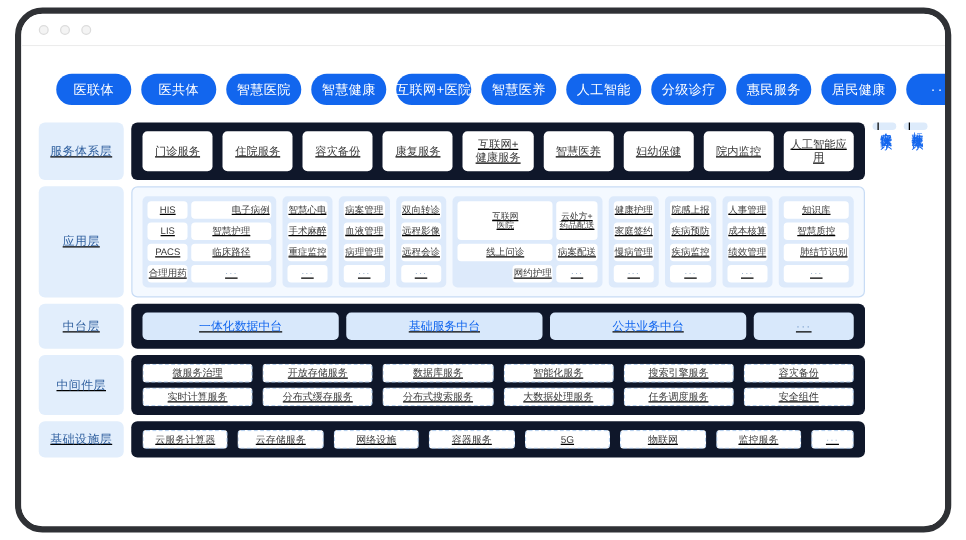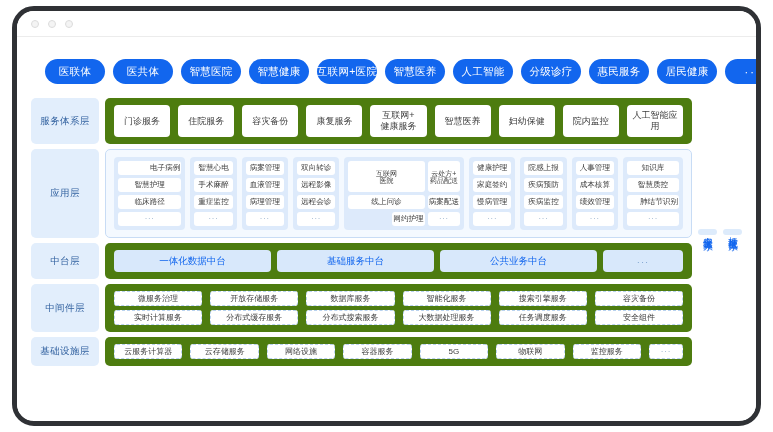--- a/index.html
+++ b/index.html
@@ -61,39 +61,40 @@
     justify-content: center;
     font-size: 10.5px;
     white-space: nowrap;
     letter-spacing: .3px;
   }
   .tag-pill.more { min-width: 56px; font-size: 11px; letter-spacing: 2px; }
   
   #body-wrap {
     display: flex;
     gap: 6px;
-    align-items: center;
+    align-items: flex-start;
+    text-decoration: underline;
   }
   #layers { flex: 1; display: flex; flex-direction: column; gap: 5px; }
   .layer-row { display: flex; gap: 6px; align-items: stretch; }
   .layer-label {
     width: 68px;
     flex: 0 0 68px;
     background: #e2eefc;
     border-radius: 5px;
     color: #2f5f9e;
     font-size: 9.5px;
     display: flex;
     align-items: center;
     justify-content: center;
     letter-spacing: .4px;
   }
   .layer-body {
     flex: 1;
-    background: #4d7c0f;
+    background: #0f172a;
     border-radius: 5px;
     padding: 7px 9px;
     display: flex;
     align-items: center;
   }
   
   #service-body { gap: 8px; justify-content: space-between; }
   .svc-card {
     background: #ffffff;
     border-radius: 4px;
@@ -254,20 +255,26 @@
             <div class="svc-card">院内监控</div>
             <div class="svc-card">人工智能应用</div>
           </div>
         </div>
 
         <div class="layer-row" id="app-row">
           <div class="layer-label">应用层</div>
           <div class="layer-body" id="app-body">
               <div class="app-group">
                 <div class="app-col">
+                  <div class="app-cell" style="white-space: nowrap;">HIS</div>
+                  <div class="app-cell" style="white-space: nowrap;">LIS</div>
+                  <div class="app-cell" style="white-space: nowrap;">PACS</div>
+                  <div class="app-cell" style="white-space: nowrap;">合理用药</div>
+                </div>
+                <div class="app-col">
                   <div class="app-cell" style="white-space: nowrap; padding-left: 32px;">电子病例</div>
                   <div class="app-cell" style="white-space: nowrap;">智慧护理</div>
                   <div class="app-cell" style="white-space: nowrap;">临床路径</div>
                   <div class="app-cell ell" style="white-space: nowrap;">···</div>
                 </div>
               </div>
               <div class="app-group">
                 <div class="app-col">
                   <div class="app-cell" style="white-space: nowrap;">智慧心电</div>
                   <div class="app-cell" style="white-space: nowrap;">手术麻醉</div>

